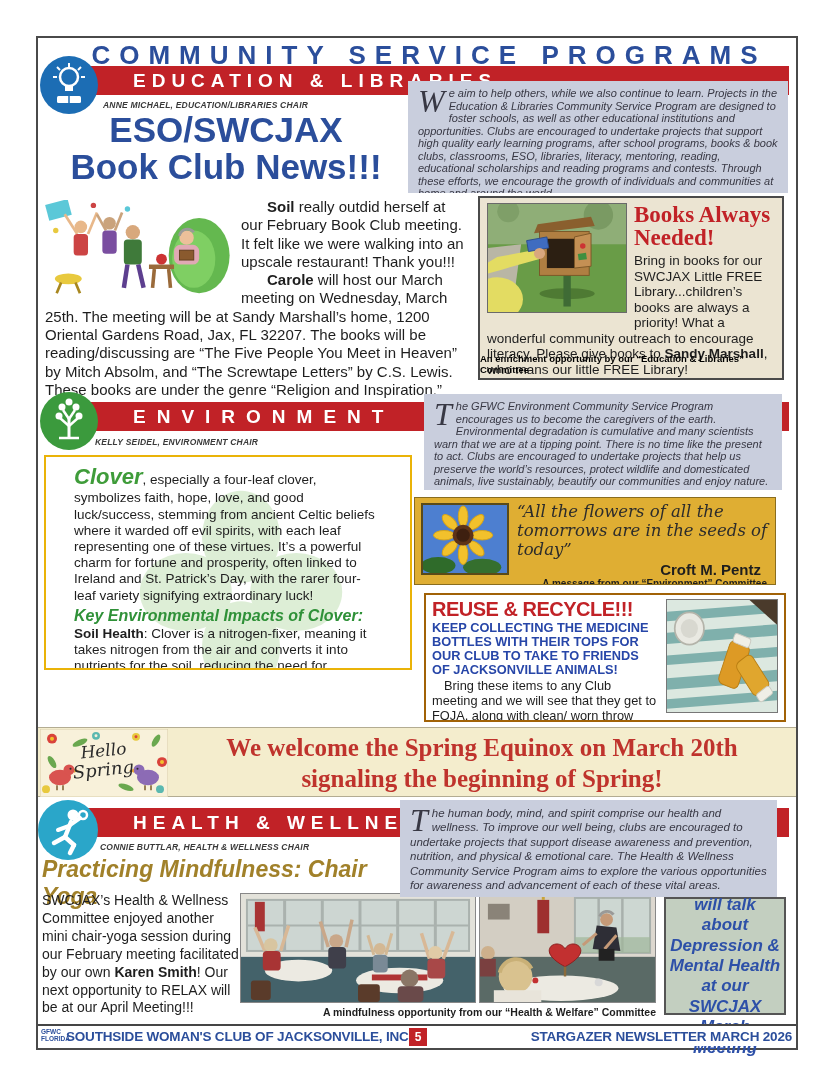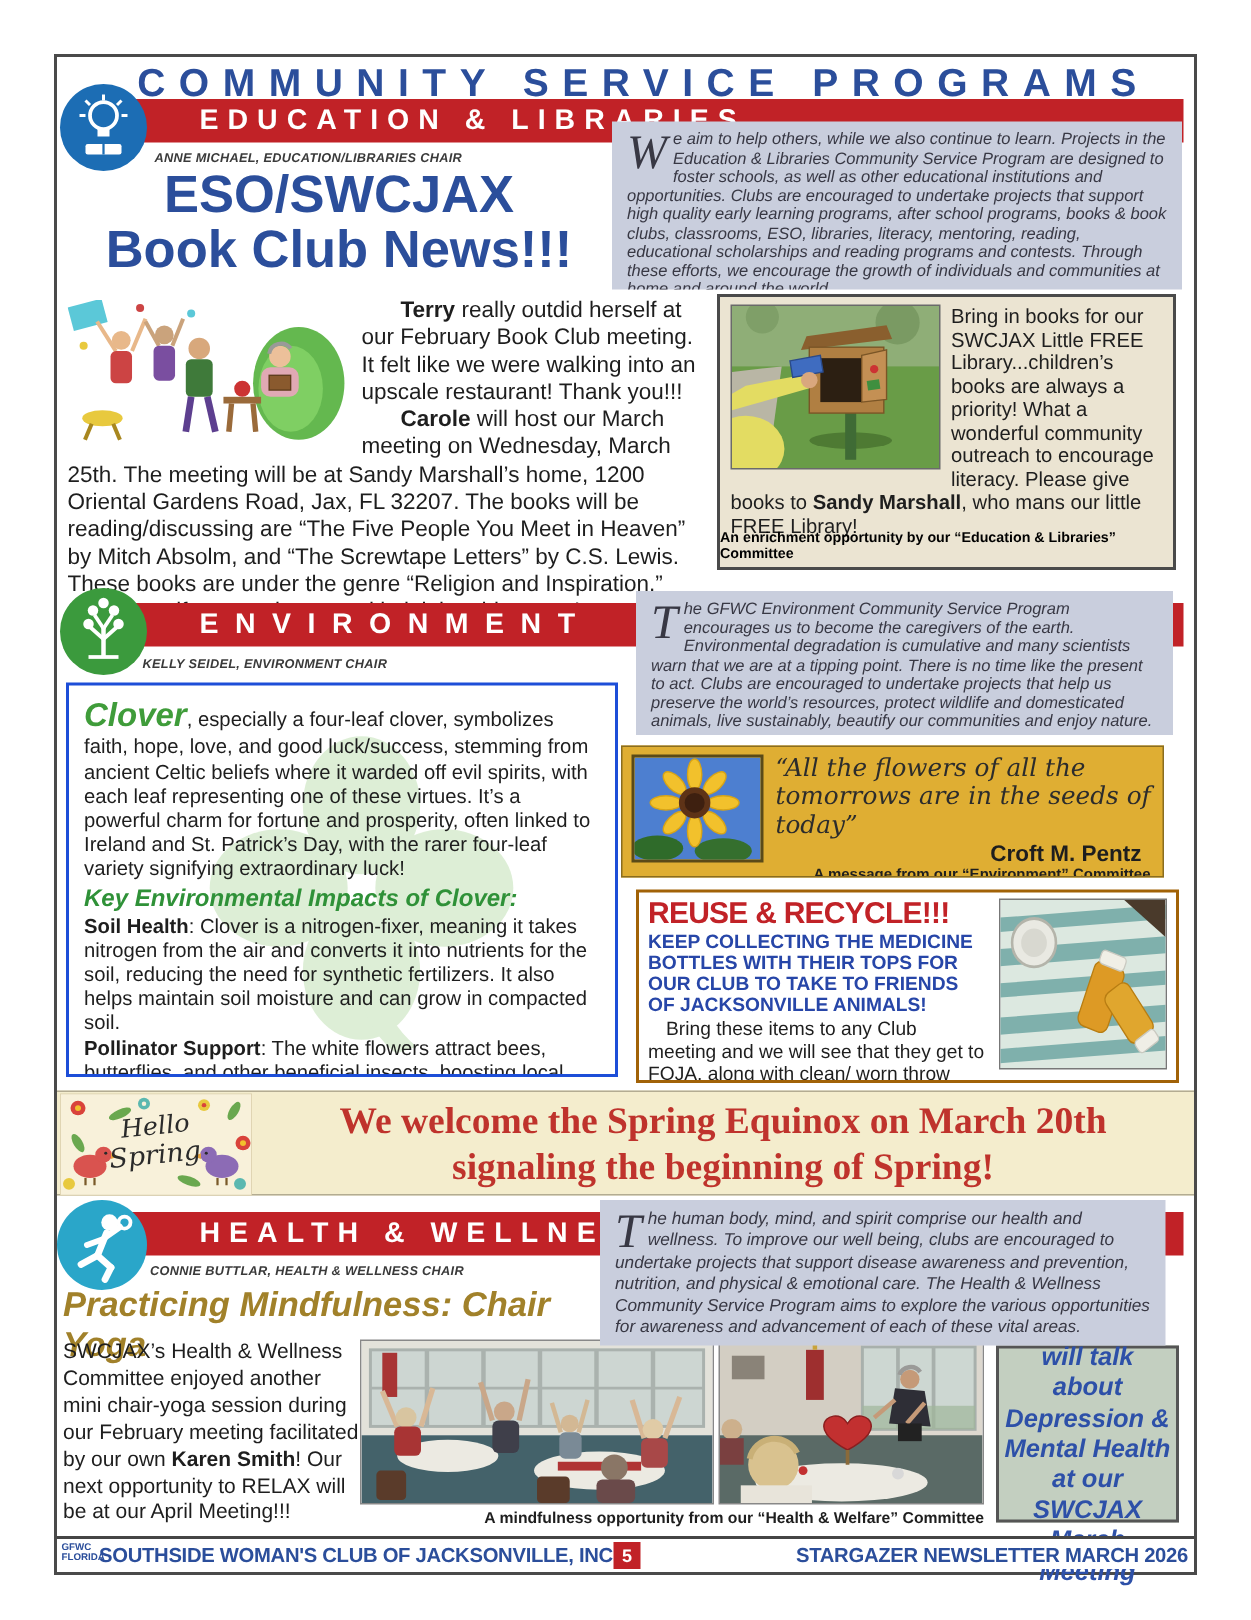--- a/index.html
+++ b/index.html
@@ -27,22 +27,22 @@
   .cartoon { float: left; width: 190px; height: 95px; margin: 2px 6px 2px 0; }
   .credit { font-size: 10px; font-weight: bold; color: #1e1e1e; text-align: right; margin-top: 2px; }
 
   .books-box { position: absolute; left: 440px; top: 158px; width: 306px; height: 184px;
     background: #ebe4d2; border: 2px solid #4a4a4a; padding: 5px 7px; overflow: hidden; }
   .library-photo { float: left; width: 140px; height: 110px; margin: 0 7px 3px 0; border: 1px solid #6a6a6a; }
   .books-title { font-family: "Liberation Serif", serif; font-weight: bold; font-size: 23px; line-height: 1.0; color: #c12227; margin-bottom: 4px; }
   .books-body { font-size: 13.5px; line-height: 1.15; color: #1e1e1e; }
   .books-credit { position: absolute; right: 6px; bottom: 3px; font-size: 9.5px; font-weight: bold; }
 
-  .clover-box { position: absolute; left: 6px; top: 417px; width: 368px; height: 263px;
-    border: 2px solid #1d4ed8; background: #fff; padding: 7px 10px; overflow: hidden; font-size: 13.5px; line-height: 1.2; color: #1e1e1e; }
+  .clover-box { position: absolute; left: 6px; top: 417px; width: 368px; height: 215px;
+    border: 2px solid #eab308; background: #fff; padding: 7px 28px; overflow: hidden; font-size: 13.5px; line-height: 1.2; color: #1e1e1e; }
   .clover-box .content { position: relative; z-index: 1; }
   .clover-watermark { position: absolute; left: 80px; top: 20px; width: 230px; height: 230px; z-index: 0; opacity: .35; }
   .clover-word { font-size: 22px; font-weight: bold; font-style: italic; color: #3f9c3a; }
   .impacts-heading { color: #2f9138; font-weight: bold; font-style: italic; font-size: 16px; margin: 2px 0 1px 0; }
 
   .quote-box { position: absolute; left: 376px; top: 459px; width: 362px; height: 88px;
     background: #dfae33; border: 1px solid #8a6d1f; padding: 5px 6px; overflow: hidden; }
   .sunflower { float: left; width: 88px; height: 72px; border: 2px solid #5a4a18; margin-right: 8px; }
   .quote-text { font-family: "DejaVu Serif", serif; font-style: italic; font-size: 16.5px; line-height: 1.15; color: #2c2c2c; }
   .quote-author { text-align: right; font-weight: bold; font-size: 15px; color: #1e1e1e; padding-right: 8px; margin-top: 1px; }
@@ -139,21 +139,21 @@
         <line x1="18" y1="92" x2="13" y2="104" stroke="#a8871f" stroke-width="3"></line>
         <line x1="34" y1="92" x2="39" y2="104" stroke="#a8871f" stroke-width="3"></line>
         <rect x="116" y="72" width="28" height="5" fill="#9a6a3a"></rect>
         <line x1="122" y1="77" x2="120" y2="98" stroke="#9a6a3a" stroke-width="4"></line>
         <line x1="138" y1="77" x2="140" y2="98" stroke="#9a6a3a" stroke-width="4"></line>
         <circle cx="130" cy="66" r="6" fill="#cc3333"></circle>
         <circle cx="12" cy="34" r="3" fill="#e8c93e"></circle>
         <circle cx="54" cy="6" r="3" fill="#cc4444"></circle>
         <circle cx="92" cy="10" r="3" fill="#5bc8d8"></circle>
       </svg>
-      <p><span style="font-weight: bold;">Terry</span><span> really outdid herself at our February Book Club meeting. It felt like we were walking into an upscale restaurant! Thank you!!!</span></p>
+      <p><span style="font-weight: bold;">Soil</span><span> really outdid herself at our February Book Club meeting. It felt like we were walking into an upscale restaurant! Thank you!!!</span></p>
       <p><span style="font-weight: bold;">Carole</span><span> will host our March meeting on Wednesday, March 25th. The meeting will be at Sandy Marshall’s home, 1200 Oriental Gardens Road, Jax, FL 32207. The books will be reading/discussing are “The Five People You Meet in Heaven” by Mitch Absolm, and “The Screwtape Letters” by C.S. Lewis. These books are under the genre “Religion and Inspiration.” See </span><span style="font-weight: bold;">Anne</span><span> if you are interested in joining this group!</span></p>
       <div class="credit">An enrichment opportunity by our “Education &amp; Libraries” Committee</div>
     </div>
 
     <div class="books-box">
       <svg class="library-photo" viewBox="0 0 150 118" preserveAspectRatio="none">
         <rect width="150" height="48" fill="#8fae77"></rect>
         <circle cx="120" cy="12" r="16" fill="#7a9a63"></circle>
         <circle cx="22" cy="8" r="12" fill="#7f9f68"></circle>
         <rect y="44" width="150" height="74" fill="#699c47"></rect>
@@ -164,20 +164,21 @@
         <rect x="56" y="30" width="54" height="48" fill="#b07f42" stroke="#7a5526"></rect>
         <rect x="64" y="38" width="30" height="32" fill="#2c1f12"></rect>
         <polygon points="94,36 112,32 112,68 94,70" fill="#c49054" stroke="#7a5526"></polygon>
         <circle cx="103" cy="46" r="3" fill="#cc3333"></circle>
         <rect x="98" y="54" width="9" height="7" fill="#3f8f3f" transform="rotate(-8 102 57)"></rect>
         <polygon points="0,64 10,58 52,50 56,60 14,72 0,76" fill="#e3dc62"></polygon>
         <polygon points="42,40 64,36 66,48 44,52" fill="#3f6cc0" stroke="#2a4a8a"></polygon>
         <circle cx="56" cy="54" r="6" fill="#d9a77e"></circle>
         <ellipse cx="10" cy="104" rx="28" ry="24" fill="#e3dc62"></ellipse>
       </svg>
+      <div class="books-title">Books Always Needed!</div>
       <div class="books-body"><span>Bring in books for our SWCJAX Little FREE Library...children’s books are always a priority! What a wonderful community outreach to encourage literacy. Please give books to </span><span style="font-weight: bold;">Sandy Marshall</span><span>, who mans our little FREE Library!</span></div>
       <div class="books-credit">An enrichment opportunity by our “Education &amp; Libraries” Committee</div>
     </div>
 
     <div class="banner" style="top:364px;">
       <div class="banner-label" style="letter-spacing:11px;">ENVIRONMENT</div>
     </div>
     <div class="section-icon" style="left:2px;top:354px;width:58px;height:58px;background:#3b9a3d;">
       <svg width="58" height="58" viewBox="0 0 58 58">
         <line x1="29" y1="46" x2="29" y2="26" stroke="#fff" stroke-width="3"></line>

